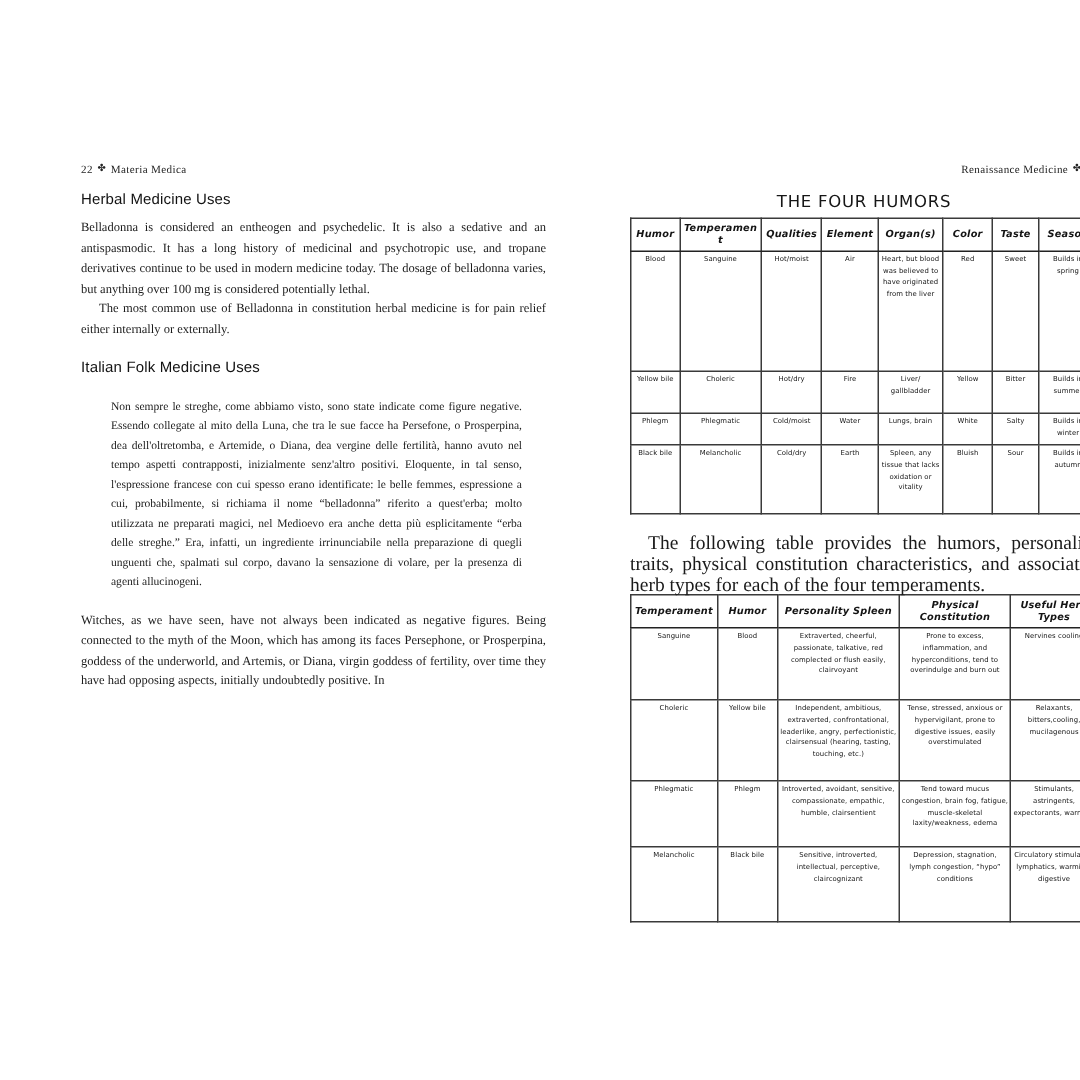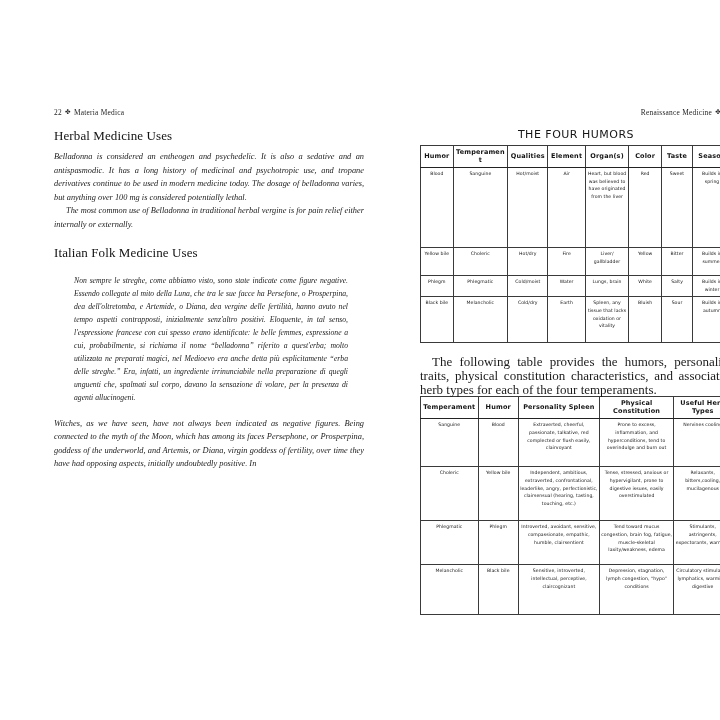--- a/index.html
+++ b/index.html
@@ -39,46 +39,44 @@
   }
   .running-head.right{ text-align:right; }
   .fleuron{
     font-family:"DejaVu Sans", sans-serif;
     font-size:6.6px;
     vertical-align:1px;
     padding:0 1px;
   }
 
   h2.section-title{
-    font-family:Liberation Serif, serif;
+    font-family:Liberation Sans, sans-serif;
     font-weight:400;
-    font-size:13px;
+    font-size:10px;
     letter-spacing:0.1px;
     margin:0 0 6px 0;
     color:#121212;
   }
   h2.section-title.second{
     margin-top:13px;
   }
 
   p.body{
     margin:0 0 0 0;
     font-size:8.35px;
     line-height:13.6px;
     text-align:justify;
     color:#1b1b1b;
     hyphens:none;
-    font-style:italic;
   }
   p.body.indent{ text-indent:12px; }
 
   .quote{
     margin:13px 0 0 20px;
     width:274px;
-    font-style:italic;
     font-size:7.7px;
     line-height:13.0px;
     text-align:justify;
     color:#222;
   }
   .quote p{ margin:0; }
 
   p.after-quote{
     margin-top:13px;
   }
@@ -112,20 +110,21 @@
     overflow-wrap:break-word;
   }
   table.grid th{
     font-weight:700;
     font-size:6.5px;
     letter-spacing:0.15px;
     padding:3px 1px 3px 1px;
     vertical-align:middle;
     border-bottom-width:1.3px;
     border-bottom-color:#222;
+    font-style:italic;
   }
   table.grid td{
     font-size:4.6px;
     letter-spacing:0.05px;
   }
   
   table.humors col.c0{width:10.5%}
   table.humors col.c1{width:17.5%}
   table.humors col.c2{width:13%}
   table.humors col.c3{width:12%}
@@ -171,21 +170,21 @@
     <div class="running-head">
       <span>22</span>
       <span class="fleuron">✤</span>
       <span>Materia Medica</span>
     </div>
 
     <h2 class="section-title">Herbal Medicine Uses</h2>
 
     <p class="body">Belladonna is considered an entheogen and psychedelic. It is also a sedative and an antispasmodic. It has a long history of medicinal and psychotropic use, and tropane derivatives continue to be used in modern medicine today. The dosage of belladonna varies, but anything over 100 mg is considered potentially lethal.</p>
 
-    <p class="body indent">The most common use of Belladonna in traditional herbal vergine is for pain relief either internally or externally.</p>
+    <p class="body indent">The most common use of Belladonna in constitution herbal medicine is for pain relief either internally or externally.</p>
 
     <h2 class="section-title second">Italian Folk Medicine Uses</h2>
 
 
     <div class="quote">
       <p>Non sempre le streghe, come abbiamo visto, sono state indicate come figure negative. Essendo collegate al mito della Luna, che tra le sue facce ha Persefone, o Prosperpina, dea dell'oltretomba, e Artemide, o Diana, dea vergine delle fertilità, hanno avuto nel tempo aspetti contrapposti, inizialmente senz'altro positivi. Eloquente, in tal senso, l'espressione francese con cui spesso erano identificate: le belle femmes, espressione a cui, probabilmente, si richiama il nome “belladonna” riferito a quest'erba; molto utilizzata ne preparati magici, nel Medioevo era anche detta più esplicitamente “erba delle streghe.” Era, infatti, un ingrediente irrinunciabile nella preparazione di quegli unguenti che, spalmati sul corpo, davano la sensazione di volare, per la presenza di agenti allucinogeni.</p>
     </div>
 
     <p class="body after-quote">Witches, as we have seen, have not always been indicated as negative figures. Being connected to the myth of the Moon, which has among its faces Persephone, or Prosperpina, goddess of the underworld, and Artemis, or Diana, virgin goddess of fertility, over time they have had opposing aspects, initially undoubtedly positive. In</p>
   </div>

